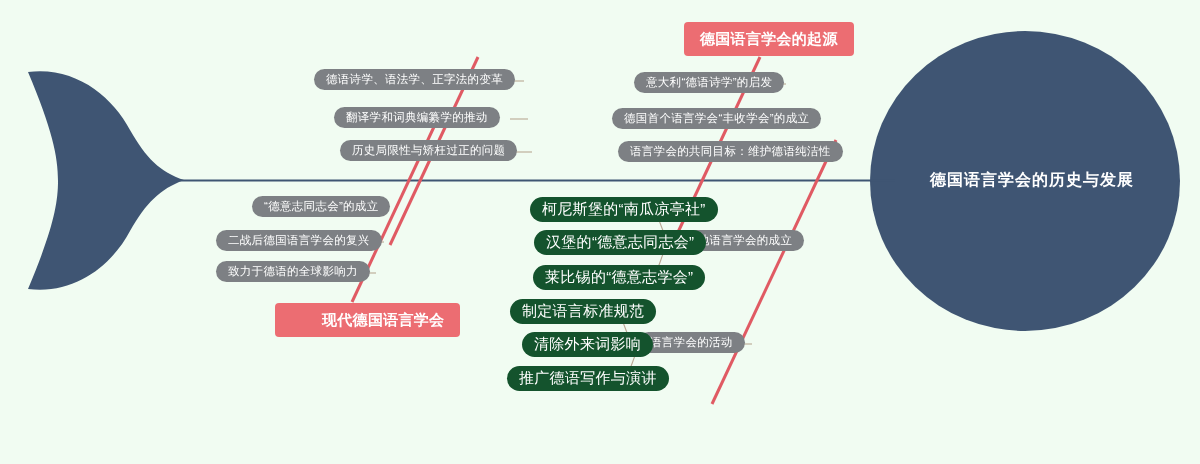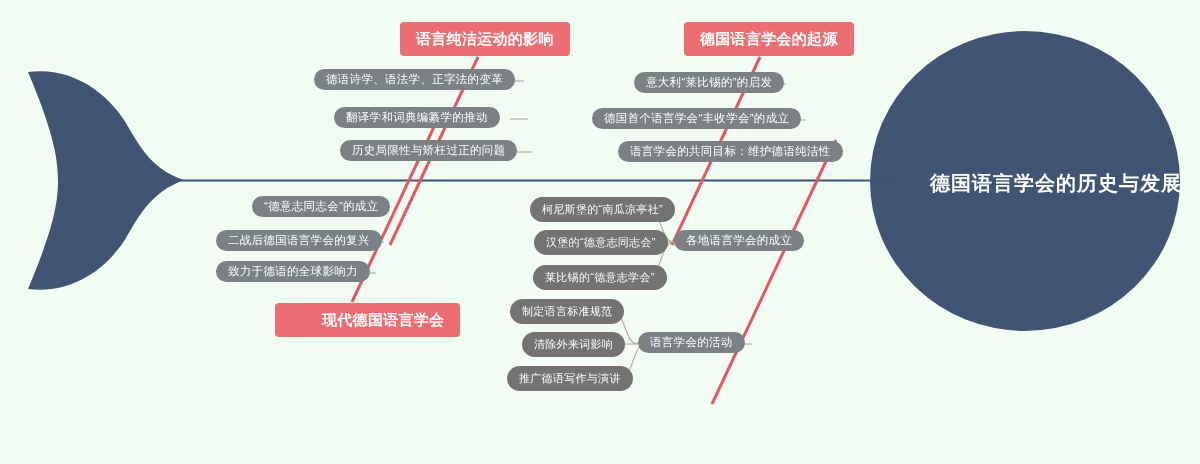--- a/index.html
+++ b/index.html
@@ -50,32 +50,32 @@
   .gray-node {
     background: #7d8084;
     border-radius: 13px;
     font-size: 11.5px;
     height: 21px;
     padding: 0 12px;
     color: #ffffff;
   }
   
   .tan-node {
-    background: #737373;
+    background: #14532d;
     border-radius: 13px;
-    font-size: 11px;
+    font-size: 15px;
     height: 25px;
     padding: 0 12px;
     color: #ffffff;
   }
   
   .head-title {
     position: absolute;
     color: #ffffff;
-    font-size: 20px;
+    font-size: 16px;
     font-weight: bold;
     white-space: nowrap;
     letter-spacing: 1px;
   }
 </style>
 </head>
 <body>
 
 <div id="stage">
 
@@ -129,33 +129,32 @@
     <g stroke="#b9a894" stroke-width="1.1" fill="none">
       <path d="M 612 311 C 626 311, 624 344, 638 344"></path>
       <path d="M 608 344 L 638 344"></path>
       <path d="M 620 378 C 634 378, 632 344, 646 344"></path>
       <path d="M 728 344 L 752 344"></path>
     </g>
   </svg>
 
   <div class="head-title" style="left:930px; top:170px;">德国语言学会的历史与发展</div>
 
-  <div class="node cat-label" style="left:400px; top:22px;">语言纯洁运动的影响</div>
 
   <div class="node cat-label" style="left:684px; top:22px;">德国语言学会的起源</div>
 
   <div class="node cat-label" style="left:275px; top:303px;padding-left:47px;">现代德国语言学会</div>
 
 
   <div class="node gray-node" style="left:314px; top:69px;">德语诗学、语法学、正字法的变革</div>
   <div class="node gray-node" style="left:334px; top:107px;">翻译学和词典编纂学的推动</div>
   <div class="node gray-node" style="left:340px; top:140px;">历史局限性与矫枉过正的问题</div>
 
-  <div class="node gray-node" style="left:634px; top:72px;">意大利“莱比锡的”的启发</div>
-  <div class="node gray-node" style="left:592px; top:108px;">德国首个语言学会“丰收学会”的成立</div>
+  <div class="node gray-node" style="left:634px; top:72px;">意大利“德语诗学”的启发</div>
+  <div class="node gray-node" style="left:612px; top:108px;">德国首个语言学会“丰收学会”的成立</div>
   <div class="node gray-node" style="left:618px; top:141px;">语言学会的共同目标：维护德语纯洁性</div>
 
   <div class="node gray-node" style="left:252px; top:196px;">“德意志同志会”的成立</div>
   <div class="node gray-node" style="left:216px; top:230px;">二战后德国语言学会的复兴</div>
   <div class="node gray-node" style="left:216px; top:261px;">致力于德语的全球影响力</div>
 
   <div class="node gray-node" style="left:674px; top:230px;">各地语言学会的成立</div>
 
   <div class="node tan-node" style="left:530px; top:197px;">柯尼斯堡的“南瓜凉亭社”</div>
   <div class="node tan-node" style="left:534px; top:230px;">汉堡的“德意志同志会”</div>

